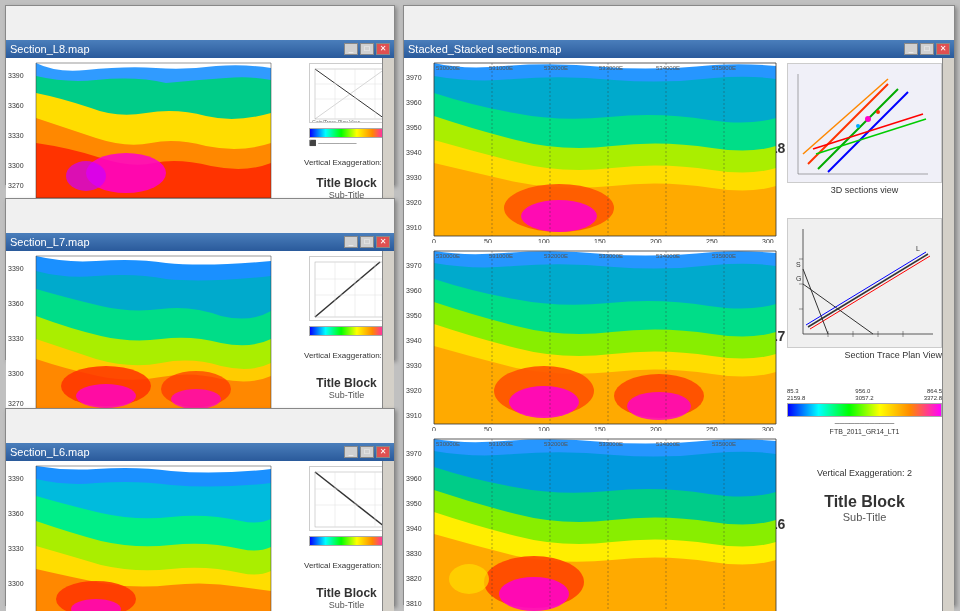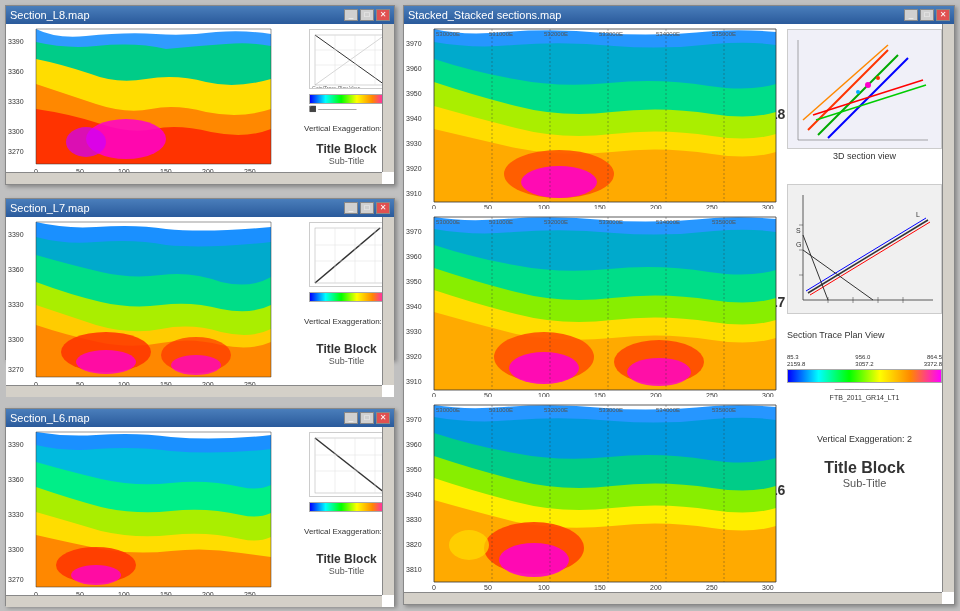--- a/index.html
+++ b/index.html
@@ -23,20 +23,21 @@
 
     .window-titlebar {
       background: linear-gradient(to bottom, #4a7ebb, #2a5a9b);
       color: white;
       font-size: 11px;
       padding: 2px 4px;
       display: flex;
       align-items: center;
       justify-content: space-between;
       height: 18px;
+      margin-top: 34px;
     }
 
     .window-controls {
       display: flex;
       gap: 2px;
     }
 
     .win-btn {
       width: 14px;
       height: 12px;
@@ -463,21 +464,21 @@
             <line x1="15" y1="90" x2="100" y2="15" stroke="#ff8800" stroke-width="1.5"></line>
 
             <circle cx="80" cy="55" r="3" fill="#ff00cc"></circle>
             <circle cx="90" cy="48" r="2" fill="#ff3300"></circle>
             <circle cx="70" cy="62" r="2" fill="#00aaff"></circle>
 
             <line x1="10" y1="110" x2="140" y2="110" stroke="#555" stroke-width="0.5"></line>
             <line x1="10" y1="10" x2="10" y2="110" stroke="#555" stroke-width="0.5"></line>
           </svg>
         </div>
-        <div style="text-align:center; font-size:9px; color:#333; margin-top:2px;">3D section view</div>
+        <div style="text-align:center; font-size:9px; color:#333; margin-top:2px;">3D sections view</div>
       </div>
 
       <div style="position:absolute; top:160px; left:0; right:0; height:160px;">
         <div style="width:100%; height:130px; background:#f8f8f8; border:1px solid #ccc; overflow:hidden;">
           <svg width="100%" height="130">
             <rect width="155" height="130" fill="#f0f0f0"></rect>
 
             <line x1="15" y1="115" x2="145" y2="115" stroke="#333" stroke-width="0.8"></line>
             <line x1="15" y1="10" x2="15" y2="115" stroke="#333" stroke-width="0.8"></line>
 
@@ -493,21 +494,21 @@
 
             <line x1="40" y1="112" x2="40" y2="118" stroke="#333" stroke-width="0.5"></line>
             <line x1="65" y1="112" x2="65" y2="118" stroke="#333" stroke-width="0.5"></line>
             <line x1="90" y1="112" x2="90" y2="118" stroke="#333" stroke-width="0.5"></line>
             <line x1="115" y1="112" x2="115" y2="118" stroke="#333" stroke-width="0.5"></line>
             <line x1="15" y1="90" x2="11" y2="90" stroke="#333" stroke-width="0.5"></line>
             <line x1="15" y1="65" x2="11" y2="65" stroke="#333" stroke-width="0.5"></line>
             <line x1="15" y1="40" x2="11" y2="40" stroke="#333" stroke-width="0.5"></line>
           </svg>
         </div>
-        <div style="text-align:left; font-size:9px; color:#333; margin-top:16px;">Section Trace Plan View</div>
+        <div style="text-align:right; font-size:9px; color:#333; margin-top:2px;">Section Trace Plan View</div>
       </div>
 
       <div style="position:absolute; top:330px; left:0; right:0;">
         <div style="display:flex; justify-content:space-between; font-size:6px; color:#333; margin-bottom:1px;">
           <span>85.3</span>
           <span>956.0</span>
           <span>864.5</span>
         </div>
         <div style="display:flex; justify-content:space-between; font-size:6px; color:#333; margin-bottom:2px;">
           <span>2159.8</span>

